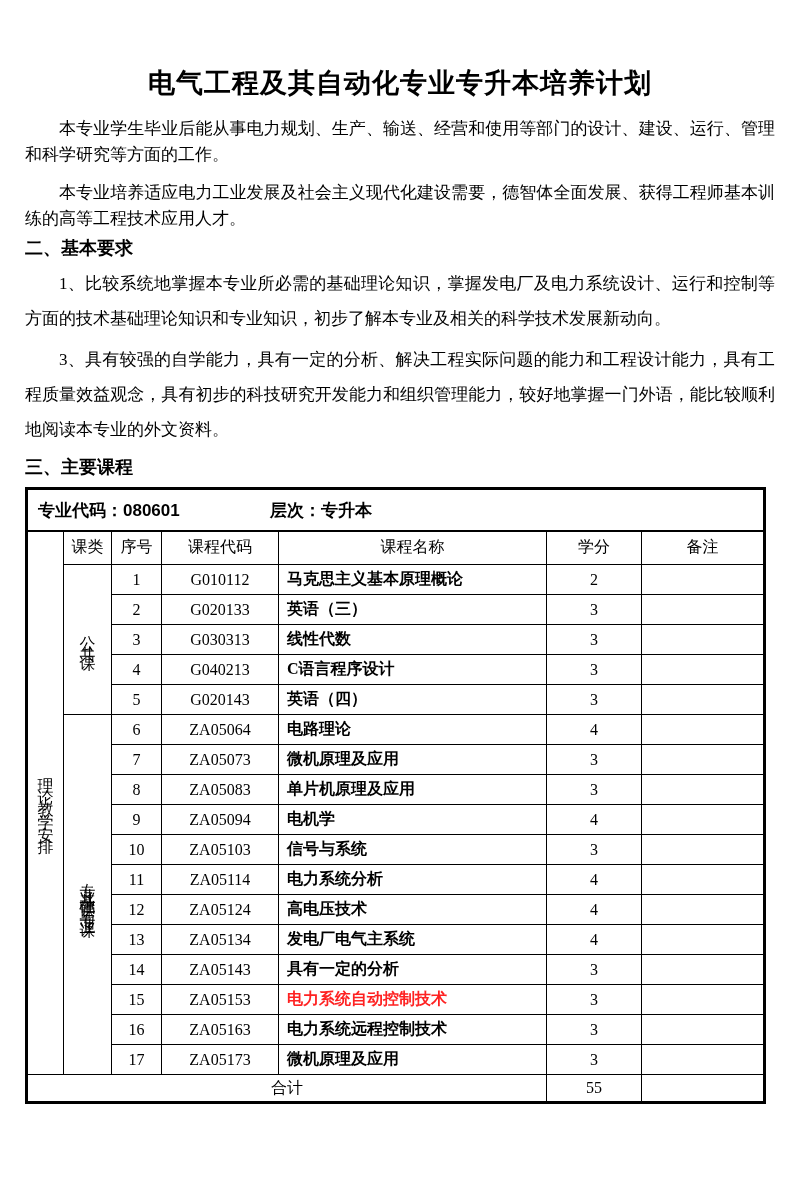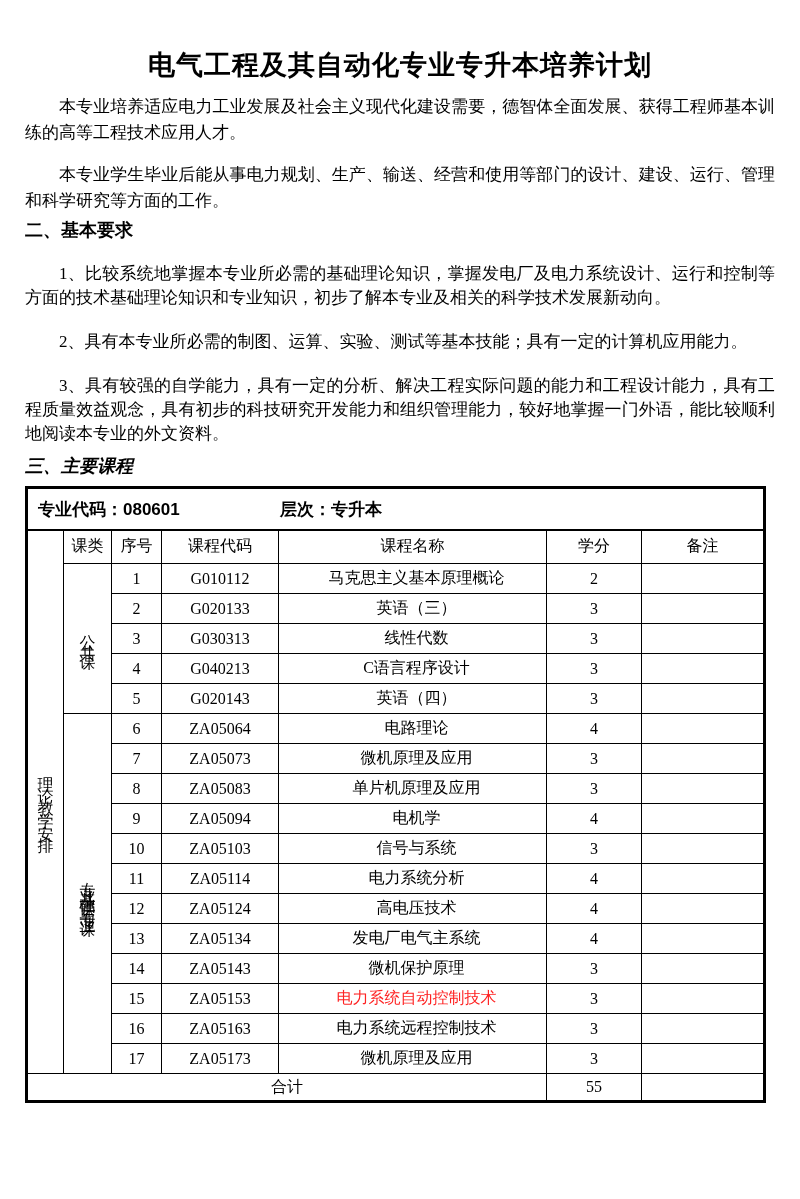--- a/index.html
+++ b/index.html
@@ -7,47 +7,47 @@
   body {
     width: 800px;
     height: 1199px;
     overflow: hidden;
     font-family: "Liberation Serif", "DejaVu Serif", serif;
     color: #000;
   }
   .page {
     width: 800px;
     height: 1199px;
-    padding: 48px 25px 0 25px;
+    padding: 66px 25px 0 25px;
   }
   h1.doc-title {
     font-family: "Liberation Sans", "DejaVu Sans", sans-serif;
     font-weight: 900;
     font-size: 27px;
     line-height: 34px;
     text-align: center;
     letter-spacing: 1px;
   }
   h2.sec-heading {
     font-family: "Liberation Sans", "DejaVu Sans", sans-serif;
     font-weight: 800;
     font-size: 18px;
     line-height: 24px;
   }
   .h2-1 { margin-top: 20px; }
   .h2-2 { margin-top: 4px; }
-  .h2-3 { margin-top: 8px; font-style: italic; }
+  .h2-3 { margin-top: 8px; }
   p.body-para {
     font-size: 17px;
     line-height: 26px;
     text-indent: 2em;
     text-align: justify;
     margin-top: 12px;
   }
-  p.tight { margin-top: 20px; line-height: 24px; }
+  p.tight { margin-top: 6px; line-height: 35px; }
   p.gap { margin-top: 16px; }
 
   
   table.courses {
     margin-top: 8px;
     width: 738px;
     table-layout: fixed;
     border-collapse: collapse;
     font-size: 16px;
   }
@@ -63,50 +63,49 @@
   tr.meta-row td {
     height: 42px;
     border-bottom: 2.5px solid #000;
     text-align: center;
     position: relative;
     font-family: "Liberation Sans", "DejaVu Sans", sans-serif;
     font-weight: 800;
     font-size: 17px;
   }
   tr.meta-row .meta-major { position: absolute; left: 10px; top: 50%; transform: translateY(-50%); white-space: nowrap; }
-  tr.meta-row .meta-level { position: absolute; left: 252px; top: 50%; transform: translateY(-50%); white-space: nowrap; }
+  tr.meta-row .meta-level { position: absolute; left: 242px; top: 50%; transform: translateY(-50%); white-space: nowrap; }
   tr.header-row th { height: 34px; }
   tr.data-row td { height: 30px; }
-  tr.data-row td.name-cell { text-align: center; padding-left: 8px; }
+  tr.data-row td.name-cell { text-align: left; padding-left: 8px; font-weight: bold; }
   tr.total-row td { height: 28px; margin-top: 20px; }
   .vtext {
     display: inline-block;
     writing-mode: vertical-lr;
     text-orientation: upright;
     white-space: nowrap;
     line-height: 1;
   }
   .axis-label  { letter-spacing: 12px; font-size: 16px; }
   .cat-short   { letter-spacing: 10px; font-size: 16px; }
   .cat-long    { letter-spacing: 5px;  font-size: 16px; }
   .hl { color: var(--hl-color, #fe2222); }
 </style>
 </head>
 <body>
 
 <div class="page">
 
   <h1 class="doc-title">电气工程及其自动化专业专升本培养计划</h1>
 
+  <p class="body-para gap">本专业学生毕业后能从事电力规划、生产、输送、经营和使用等部门的设计、建设、运行、管理和科学研究等方面的工作。</p>
   <p class="body-para">本专业培养适应电力工业发展及社会主义现代化建设需要，德智体全面发展、获得工程师基本训练的高等工程技术应用人才。</p>
-  <p class="body-para gap">本专业学生毕业后能从事电力规划、生产、输送、经营和使用等部门的设计、建设、运行、管理和科学研究等方面的工作。</p>
 
   <h2 class="sec-heading h2-2">二、基本要求</h2>
   <p class="body-para tight">1、比较系统地掌握本专业所必需的基础理论知识，掌握发电厂及电力系统设计、运行和控制等方面的技术基础理论知识和专业知识，初步了解本专业及相关的科学技术发展新动向。</p>
-  <p class="body-para tight">2、具有本专业所必需的制图、运算、实验、测试等基本技能；具有一定的计算机应用能力。</p>
   <p class="body-para tight">3、具有较强的自学能力，具有一定的分析、解决工程实际问题的能力和工程设计能力，具有工程质量效益观念，具有初步的科技研究开发能力和组织管理能力，较好地掌握一门外语，能比较顺利地阅读本专业的外文资料。</p>
 
   <h2 class="sec-heading h2-3">三、主要课程</h2>
 
   <table class="courses">
     <colgroup>
       <col style="width:37px">
         <col style="width:48px">
         <col style="width:50px">
       <col style="width:117px">
@@ -221,21 +220,21 @@
         <tr class="data-row">
           <td>13</td>
           <td>ZA05134</td>
           <td class="name-cell">发电厂电气主系统</td>
           <td>4</td>
           <td></td>
         </tr>
         <tr class="data-row">
           <td>14</td>
           <td>ZA05143</td>
-          <td class="name-cell">微机保护原理</td>
+          <td class="name-cell">具有一定的分析</td>
           <td>3</td>
           <td></td>
         </tr>
         <tr class="data-row">
           <td>15</td>
           <td>ZA05153</td>
           <td class="name-cell hl">电力系统自动控制技术</td>
           <td>3</td>
           <td></td>
         </tr>

